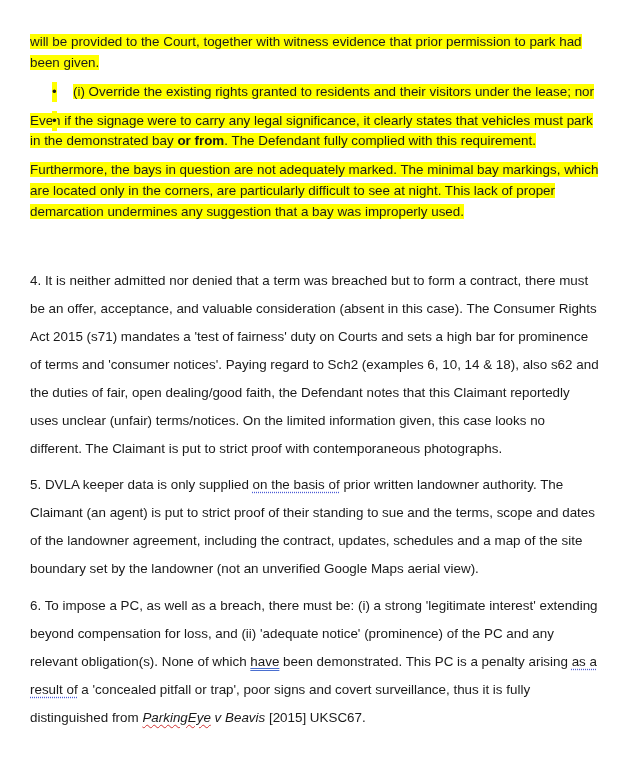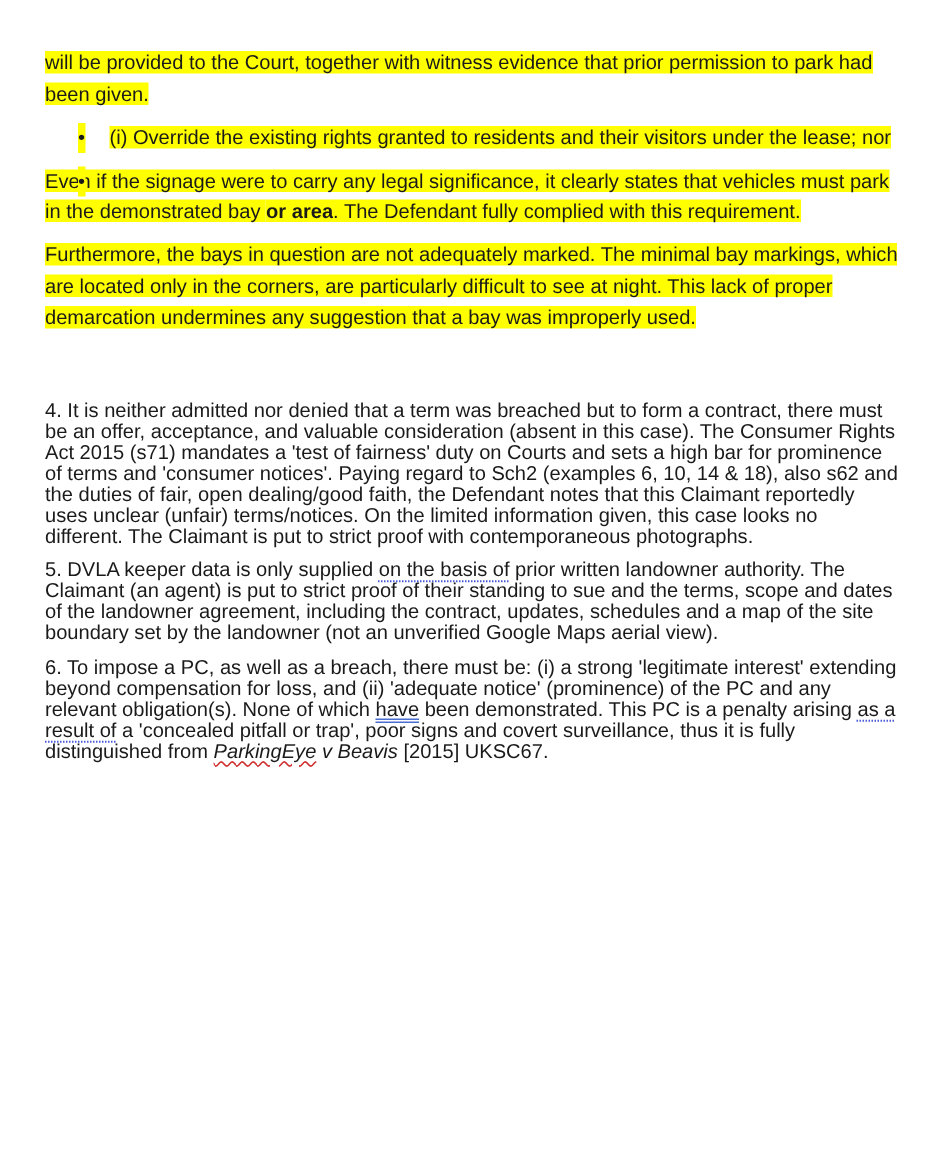--- a/index.html
+++ b/index.html
@@ -6,21 +6,21 @@
   body { width:632px; height:783px; overflow:hidden; position:relative;
          font-family: "Liberation Sans", sans-serif; color:#1a1a1a; font-size:13.4px; }
   .page { position:absolute; left:30px; top:16px; width:570px;margin-top:16px; }
   p { margin:0; }
   .hl { background:#ffff00; line-height:20.6px; }
   .block { margin-bottom:8.5px; line-height:20.6px; }
   .list { margin:0 0 8.5px 0; padding:0; list-style:none; }
   .list li { position:relative; padding-left:43px; line-height:20.6px; margin-bottom:8.5px; }
   .list li .bullet { position:absolute; left:22px; top:0; background:#ffff00; }
   .spacer { height:36px; }
-  .plain { line-height:14px; margin-bottom:8.5px; }
+  .plain { line-height:28px; margin-bottom:8.5px; }
   .dotted { text-decoration: underline dotted #4a5bd6; text-underline-offset:3px; }
   .double { text-decoration: underline double #4a6fd0; text-underline-offset:2px; }
   .wavy { text-decoration: underline wavy #d03030; text-underline-offset:2px; text-decoration-thickness:1px; }
   em { font-style:italic; }
   b { font-weight:bold; }
 </style>
 </head>
 <body>
 
 <div class="page">
@@ -30,21 +30,21 @@
   <ul class="list">
     <li>
       <span class="bullet">•</span>
       <span class="hl">(i) Override the existing rights granted to residents and their visitors under the lease; nor</span>
     </li>
     <li>
       <span class="bullet">•</span>
     </li>
   </ul>
   <p class="block">
-    <span class="hl">Even if the signage were to carry any legal significance, it clearly states that vehicles must park in the demonstrated bay </span><b class="hl">or area</b><span class="hl">. The Defendant fully complied with this requirement.</span>
+    <span class="hl">Even if the signage were to carry any legal significance, it clearly states that vehicles must park in the demonstrated bay </span><b class="hl">or from</b><span class="hl">. The Defendant fully complied with this requirement.</span>
   </p>
   <p class="block">
     <span class="hl">Furthermore, the bays in question are not adequately marked. The minimal bay markings, which are located only in the corners, are particularly difficult to see at night. This lack of proper demarcation undermines any suggestion that a bay was improperly used.</span>
   </p>
 
   <div class="spacer"></div>
 
   <p class="plain">4. It is neither admitted nor denied that a term was breached but to form a contract, there must be an offer, acceptance, and valuable consideration (absent in this case). The Consumer Rights Act 2015 (s71) mandates a 'test of fairness' duty on Courts and sets a high bar for prominence of terms and 'consumer notices'. Paying regard to Sch2 (examples 6, 10, 14 &amp; 18), also s62 and the duties of fair, open dealing/good faith, the Defendant notes that this Claimant reportedly uses unclear (unfair) terms/notices. On the limited information given, this case looks no different. The Claimant is put to strict proof with contemporaneous photographs.</p>
 
   <p class="plain">

